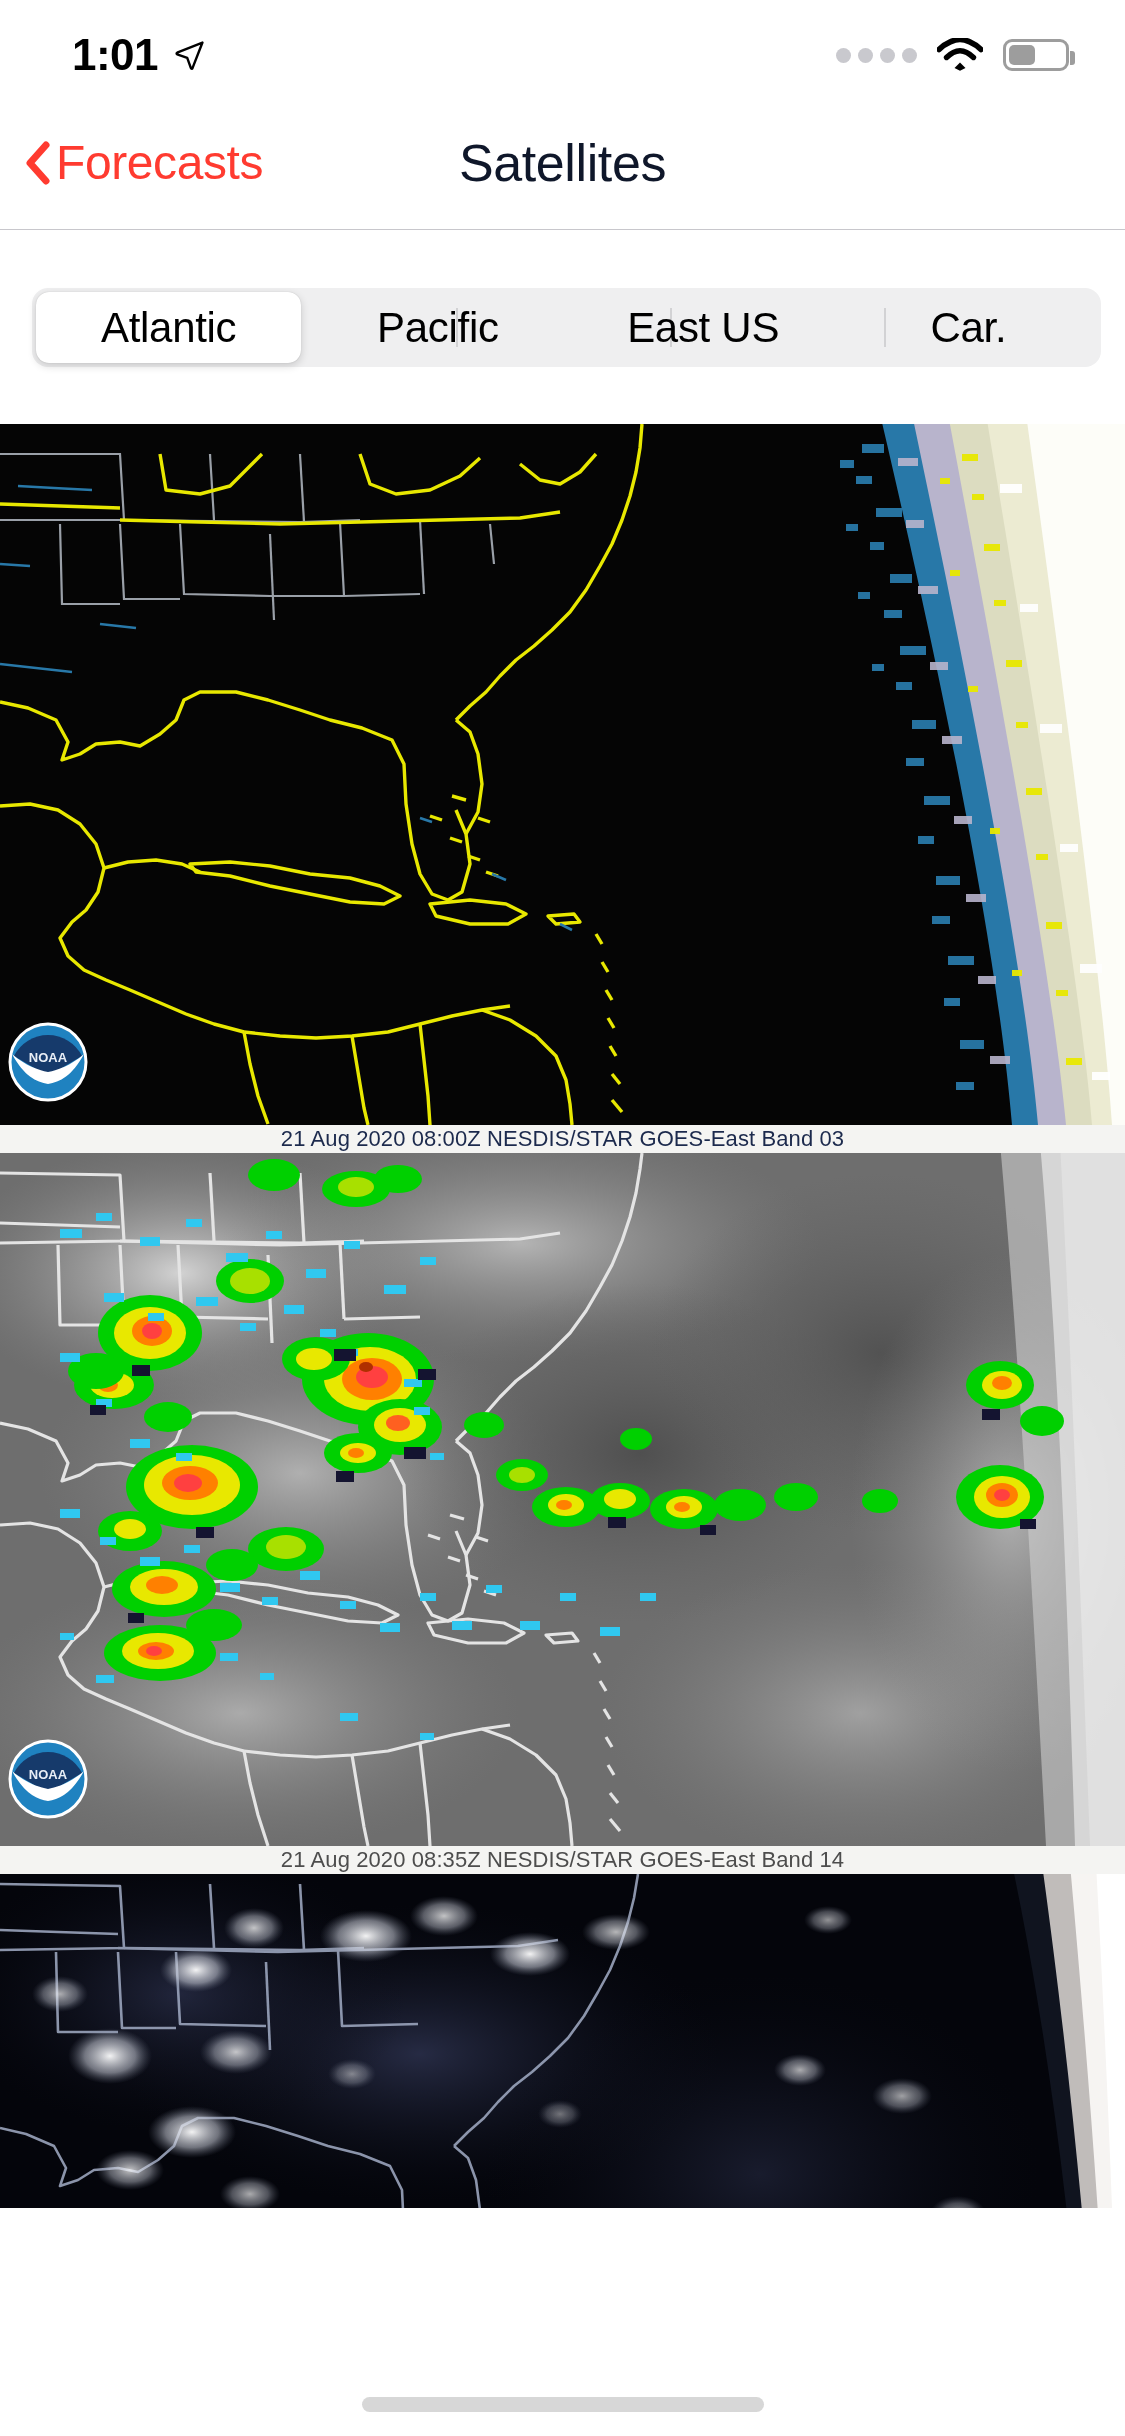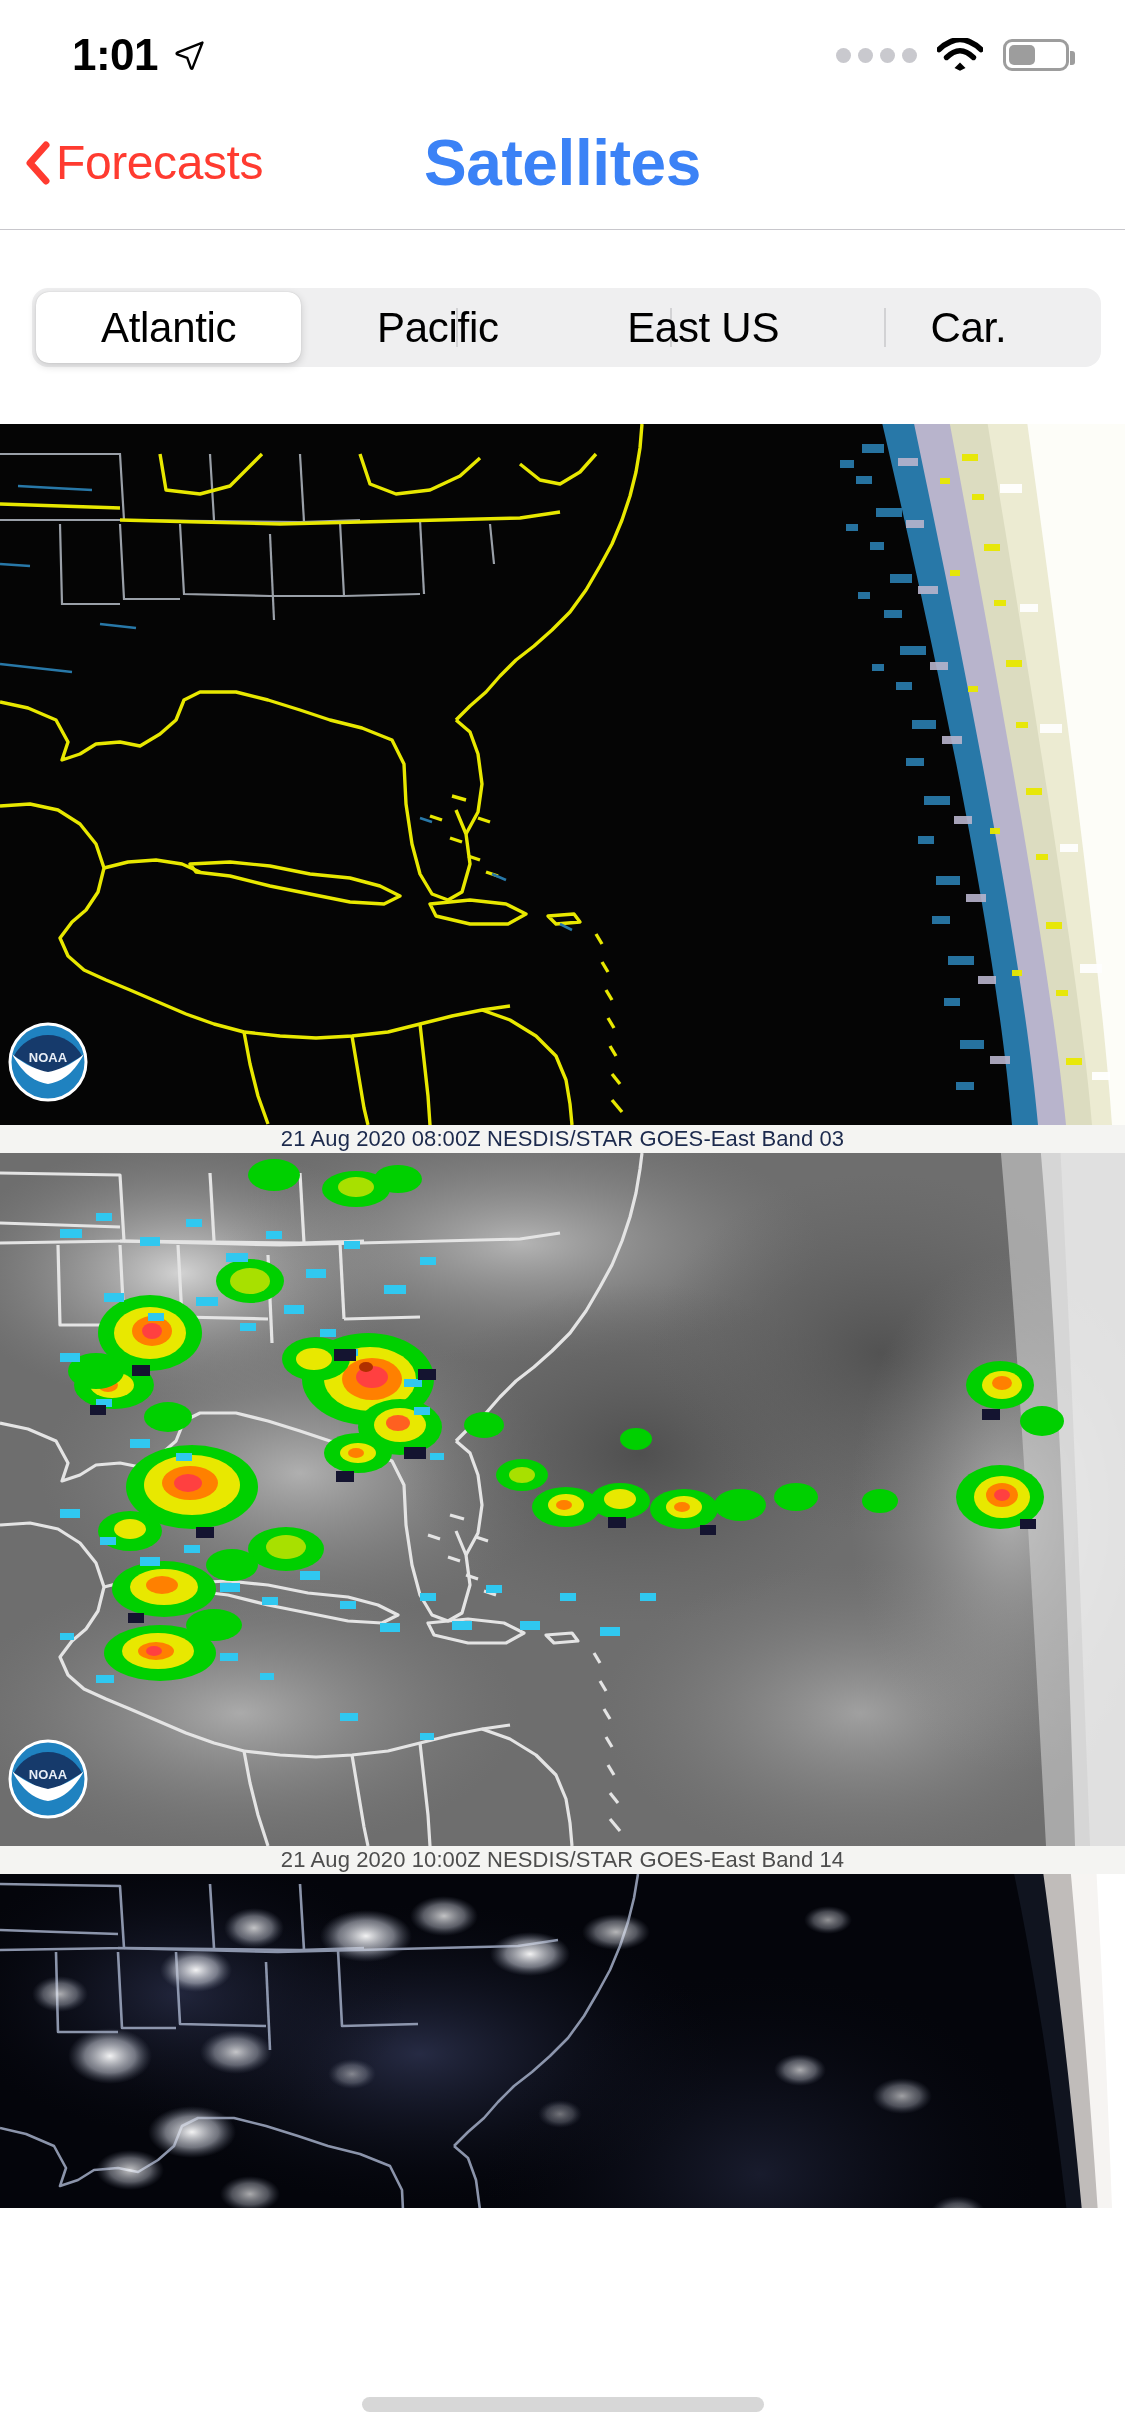--- a/index.html
+++ b/index.html
@@ -105,23 +105,23 @@
     color: #ff3b30;
     line-height: 1;
     letter-spacing: -0.4px;
   }
   .nav-title {
     position: absolute;
     left: 0; right: 0; top: 0; bottom: 1px;
     display: flex;
     align-items: center;
     justify-content: center;
-    font-size: 64px;
-    font-weight: bold;
-    color: #3b82f6;
+    font-size: 52px;
+    font-weight: normal;
+    color: #0f172a;
     letter-spacing: -0.4px;
   }
 
   
   .seg-wrap {
     position: absolute;
     left: 4px; top: 231px;
     width: 1125px; height: 193px;
     background: #ffffff;
   }
@@ -731,21 +731,21 @@
         <circle cx="42" cy="42" r="38" fill="#1f82c0"></circle>
         <circle cx="42" cy="42" r="38" fill="none" stroke="#ffffff" stroke-width="3"></circle>
         <path d="M8 36 A38 38 0 0 1 76 36 L42 56 Z" fill="#163a6b"></path>
         <path d="M6 34 C20 46 32 50 42 52 C52 50 64 46 78 34 C66 56 54 62 42 64 C30 62 18 56 6 34 Z" fill="#ffffff"></path>
         <text x="42" y="42" font-family="'Liberation Sans', sans-serif" font-size="13" font-weight="bold" fill="#e8eef6" text-anchor="middle">NOAA</text>
       </svg>
     </span>
   </div>
 
   <div class="caption-band gray">
-    <span class="caption-text">21 Aug 2020 10:00Z NESDIS/STAR GOES-East Band 14</span>
+    <span class="caption-text">21 Aug 2020 08:35Z NESDIS/STAR GOES-East Band 14</span>
   </div>
 
   <div class="panel" id="p3">
     <svg class="panel-canvas" viewBox="0 0 1125 562" preserveAspectRatio="none">
       <defs>
         <radialGradient id="nbA" cx="50%" cy="50%" r="50%">
           <stop offset="0%" stop-color="#2a2f4a" stop-opacity="0.9"></stop>
           <stop offset="100%" stop-color="#0a0c16" stop-opacity="0"></stop>
         </radialGradient>
         <radialGradient id="nClr" cx="50%" cy="50%" r="50%">

